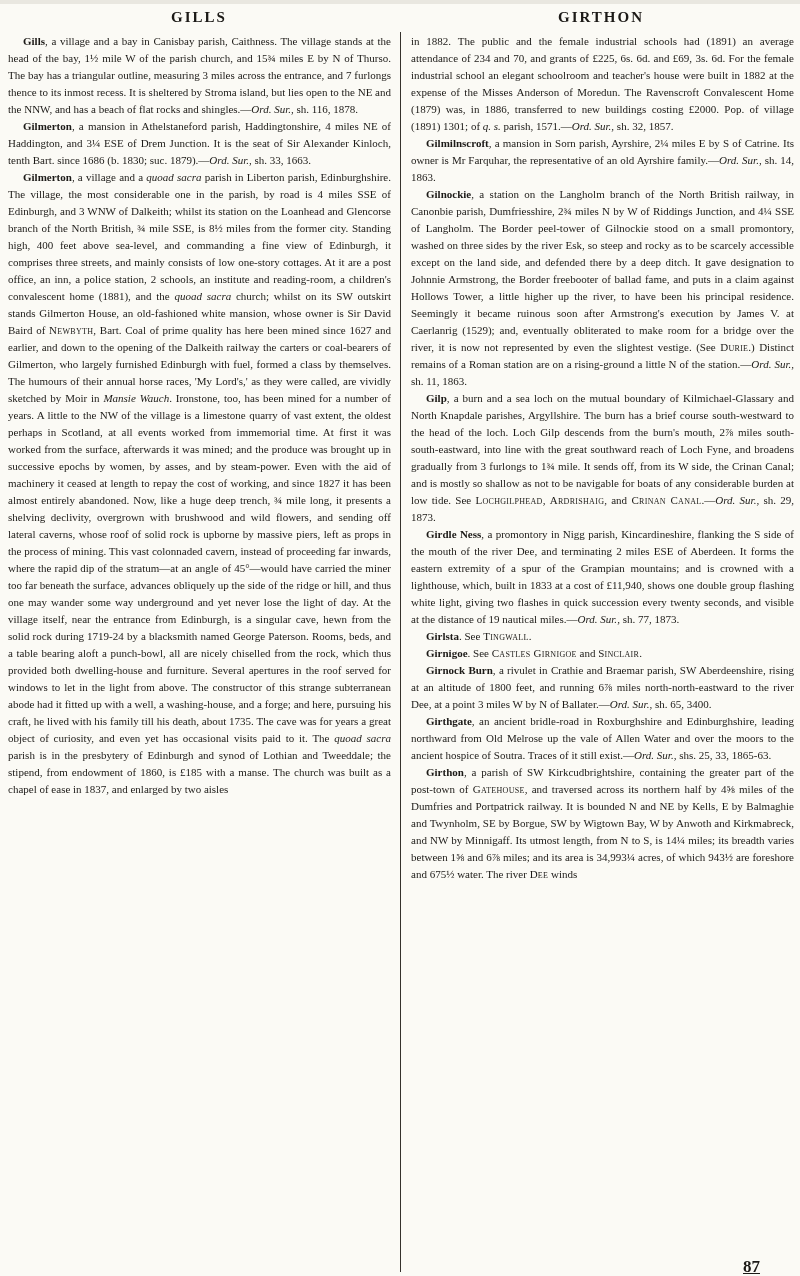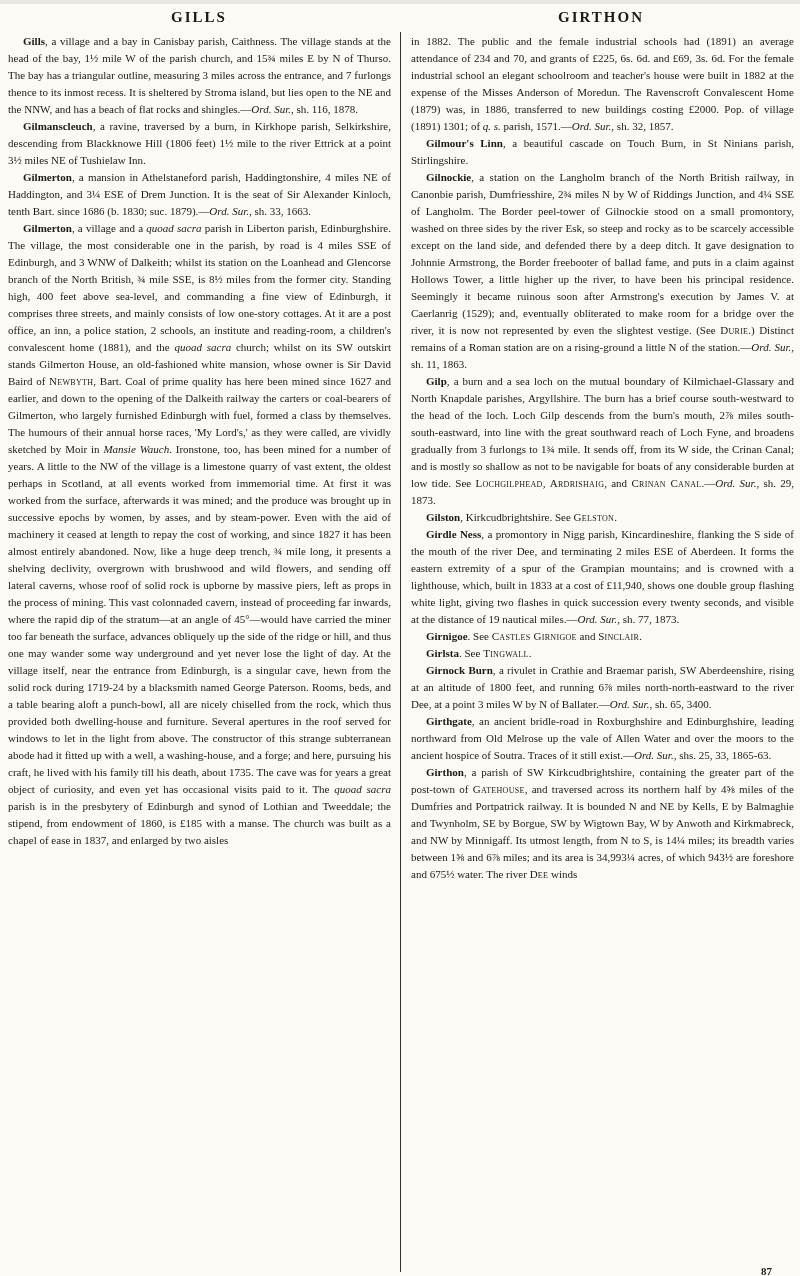--- a/index.html
+++ b/index.html
@@ -53,49 +53,47 @@
     text-indent: 15px;
     font-size: 11px;
     line-height: 17px;
   }
   p.para.noindent { text-indent: 0; }
   .b  { font-weight: bold; }
   .i  { font-style: italic; }
   .sc { font-variant: small-caps; letter-spacing: 0.3px; }
   .pagenum {
     position: absolute;
-    right: 28px;
+    right: 40px;
     bottom: 3px;
     font-weight: bold;
-    font-size: 11px;
+    font-size: 17px;
     text-decoration: underline;
   }
 </style>
 </head>
 <body>
 
 <div class="page">
   <div class="header-title left">GILLS</div>
   <div class="header-title right">GIRTHON</div>
   <div class="divider"></div>
   <div class="columns">
     <div class="col">
         <p class="para"><span class="b">Gills</span><span>, a village and a bay in Canisbay parish, Caithness.  The village stands at the head of the bay, 1½ mile W of the parish church, and 15¾ miles E by N of Thurso. The bay has a triangular outline, measuring 3 miles across the entrance, and 7 furlongs thence to its inmost recess.  It is sheltered by Stroma island, but lies open to the NE and the NNW, and has a beach of flat rocks and shingles.—</span><span class="i">Ord. Sur.</span><span>, sh. 116, 1878.</span></p>
-        <p class="para"><span class="b">Gilmanscleuch</span><span>, a ravine, traversed by a burn, in Kirkhope parish, Selkirkshire, descending from Blackknowe Hill (1806 feet) 1½ mile to the river Ettrick at a point 3½ miles NE of Tushielaw Inn.</span></p>
         <p class="para"><span class="b">Gilmerton</span><span>, a mansion in Athelstaneford parish, Haddingtonshire, 4 miles NE of Haddington, and 3¼ ESE of Drem Junction.  It is the seat of Sir Alexander Kinloch, tenth Bart. since 1686 (b. 1830; suc. 1879).—</span><span class="i">Ord. Sur.</span><span>, sh. 33, 1663.</span></p>
         <p class="para"><span class="b">Gilmerton</span><span>, a village and a </span><span class="i">quoad sacra</span><span> parish in Liberton parish, Edinburghshire.  The village, the most considerable one in the parish, by road is 4 miles SSE of Edinburgh, and 3 WNW of Dalkeith; whilst its station on the Loanhead and Glencorse branch of the North British, ¾ mile SSE, is 8½ miles from the former city. Standing high, 400 feet above sea-level, and commanding a fine view of Edinburgh, it comprises three streets, and mainly consists of low one-story cottages.  At it are a post office, an inn, a police station, 2 schools, an institute and reading-room, a children's convalescent home (1881), and the </span><span class="i">quoad sacra</span><span> church; whilst on its SW outskirt stands Gilmerton House, an old-fashioned white mansion, whose owner is Sir David Baird of </span><span class="sc">Newbyth</span><span>, Bart.  Coal of prime quality has here been mined since 1627 and earlier, and down to the opening of the Dalkeith railway the carters or coal-bearers of Gilmerton, who largely furnished Edinburgh with fuel, formed a class by themselves.  The humours of their annual horse races, 'My Lord's,' as they were called, are vividly sketched by Moir in </span><span class="i">Mansie Wauch</span><span>.  Ironstone, too, has been mined for a number of years.  A little to the NW of the village is a limestone quarry of vast extent, the oldest perhaps in Scotland, at all events worked from immemorial time.  At first it was worked from the surface, afterwards it was mined; and the produce was brought up in successive epochs by women, by asses, and by steam-power.  Even with the aid of machinery it ceased at length to repay the cost of working, and since 1827 it has been almost entirely abandoned.  Now, like a huge deep trench, ¾ mile long, it presents a shelving declivity, overgrown with brushwood and wild flowers, and sending off lateral caverns, whose roof of solid rock is upborne by massive piers, left as props in the process of mining.  This vast colonnaded cavern, instead of proceeding far inwards, where the rapid dip of the stratum—at an angle of 45°—would have carried the miner too far beneath the surface, advances obliquely up the side of the ridge or hill, and thus one may wander some way underground and yet never lose the light of day.  At the village itself, near the entrance from Edinburgh, is a singular cave, hewn from the solid rock during 1719-24 by a blacksmith named George Paterson. Rooms, beds, and a table bearing aloft a punch-bowl, all are nicely chiselled from the rock, which thus provided both dwelling-house and furniture.  Several apertures in the roof served for windows to let in the light from above.  The constructor of this strange subterranean abode had it fitted up with a well, a washing-house, and a forge; and here, pursuing his craft, he lived with his family till his death, about 1735.  The cave was for years a great object of curiosity, and even yet has occasional visits paid to it.  The </span><span class="i">quoad sacra</span><span> parish is in the presbytery of Edinburgh and synod of Lothian and Tweeddale; the stipend, from endowment of 1860, is £185 with a manse.  The church was built as a chapel of ease in 1837, and enlarged by two aisles</span></p>
       </div>
     <div class="col">
         <p class="para noindent"><span>in 1882.  The public and the female industrial schools had (1891) an average attendance of 234 and 70, and grants of £225, 6s. 6d. and £69, 3s. 6d.  For the female industrial school an elegant schoolroom and teacher's house were built in 1882 at the expense of the Misses Anderson of Moredun.  The Ravenscroft Convalescent Home (1879) was, in 1886, transferred to new buildings costing £2000.  Pop. of village (1891) 1301; of </span><span class="i">q. s.</span><span> parish, 1571.—</span><span class="i">Ord. Sur.</span><span>, sh. 32, 1857.</span></p>
-        <p class="para"><span class="b">Gilmour's Linn</span><span>, a beautiful cascade on Touch Burn, in St Ninians parish, Stirlingshire.</span></p>
+        <p class="para"><span class="b">Gilmilnscroft</span><span>, a mansion in Sorn parish, Ayrshire, 2¼ miles E by S of Catrine.  Its owner is Mr Farquhar, the representative of an old Ayrshire family.—</span><span class="i">Ord. Sur.</span><span>, sh. 14, 1863.</span></p>
         <p class="para"><span class="b">Gilnockie</span><span>, a station on the Langholm branch of the North British railway, in Canonbie parish, Dumfriesshire, 2¾ miles N by W of Riddings Junction, and 4¼ SSE of Langholm.  The Border peel-tower of Gilnockie stood on a small promontory, washed on three sides by the river Esk, so steep and rocky as to be scarcely accessible except on the land side, and defended there by a deep ditch.  It gave designation to Johnnie Armstrong, the Border freebooter of ballad fame, and puts in a claim against Hollows Tower, a little higher up the river, to have been his principal residence.  Seemingly it became ruinous soon after Armstrong's execution by James V. at Caerlanrig (1529); and, eventually obliterated to make room for a bridge over the river, it is now not represented by even the slightest vestige. (See </span><span class="sc">Durie</span><span>.)  Distinct remains of a Roman station are on a rising-ground a little N of the station.—</span><span class="i">Ord. Sur.</span><span>, sh. 11, 1863.</span></p>
         <p class="para"><span class="b">Gilp</span><span>, a burn and a sea loch on the mutual boundary of Kilmichael-Glassary and North Knapdale parishes, Argyllshire.  The burn has a brief course south-westward to the head of the loch.  Loch Gilp descends from the burn's mouth, 2⅞ miles south-south-eastward, into line with the great southward reach of Loch Fyne, and broadens gradually from 3 furlongs to 1¾ mile.  It sends off, from its W side, the Crinan Canal; and is mostly so shallow as not to be navigable for boats of any considerable burden at low tide.  See </span><span class="sc">Lochgilphead</span><span>, </span><span class="sc">Ardrishaig</span><span>, and </span><span class="sc">Crinan Canal</span><span>.—</span><span class="i">Ord. Sur.</span><span>, sh. 29, 1873.</span></p>
-        <p class="para"><span class="b">Gilston</span><span>, Kirkcudbrightshire.  See </span><span class="sc">Gelston</span><span>.</span></p>
         <p class="para"><span class="b">Girdle Ness</span><span>, a promontory in Nigg parish, Kincardineshire, flanking the S side of the mouth of the river Dee, and terminating 2 miles ESE of Aberdeen.  It forms the eastern extremity of a spur of the Grampian mountains; and is crowned with a lighthouse, which, built in 1833 at a cost of £11,940, shows one double group flashing white light, giving two flashes in quick succession every twenty seconds, and visible at the distance of 19 nautical miles.—</span><span class="i">Ord. Sur.</span><span>, sh. 77, 1873.</span></p>
+        <p class="para"><span class="b">Girlsta</span><span>.  See </span><span class="sc">Tingwall</span><span>.</span></p>
         <p class="para"><span class="b">Girnigoe</span><span>.  See </span><span class="sc">Castles Girnigoe</span><span> and </span><span class="sc">Sinclair</span><span>.</span></p>
-        <p class="para"><span class="b">Girlsta</span><span>.  See </span><span class="sc">Tingwall</span><span>.</span></p>
         <p class="para"><span class="b">Girnock Burn</span><span>, a rivulet in Crathie and Braemar parish, SW Aberdeenshire, rising at an altitude of 1800 feet, and running 6⅞ miles north-north-eastward to the river Dee, at a point 3 miles W by N of Ballater.—</span><span class="i">Ord. Sur.</span><span>, sh. 65, 3400.</span></p>
         <p class="para"><span class="b">Girthgate</span><span>, an ancient bridle-road in Roxburghshire and Edinburghshire, leading northward from Old Melrose up the vale of Allen Water and over the moors to the ancient hospice of Soutra.  Traces of it still exist.—</span><span class="i">Ord. Sur.</span><span>, shs. 25, 33, 1865-63.</span></p>
         <p class="para"><span class="b">Girthon</span><span>, a parish of SW Kirkcudbrightshire, containing the greater part of the post-town of </span><span class="sc">Gatehouse</span><span>, and traversed across its northern half by 4⅝ miles of the Dumfries and Portpatrick railway.  It is bounded N and NE by Kells, E by Balmaghie and Twynholm, SE by Borgue, SW by Wigtown Bay, W by Anwoth and Kirkmabreck, and NW by Minnigaff.  Its utmost length, from N to S, is 14¼ miles; its breadth varies between 1⅝ and 6⅞ miles; and its area is 34,993¼ acres, of which 943½ are foreshore and 675½ water.  The river </span><span class="sc">Dee</span><span> winds</span></p>
       </div>
   </div>
   <div class="pagenum">87</div>
 </div>
 
 </body></html>

